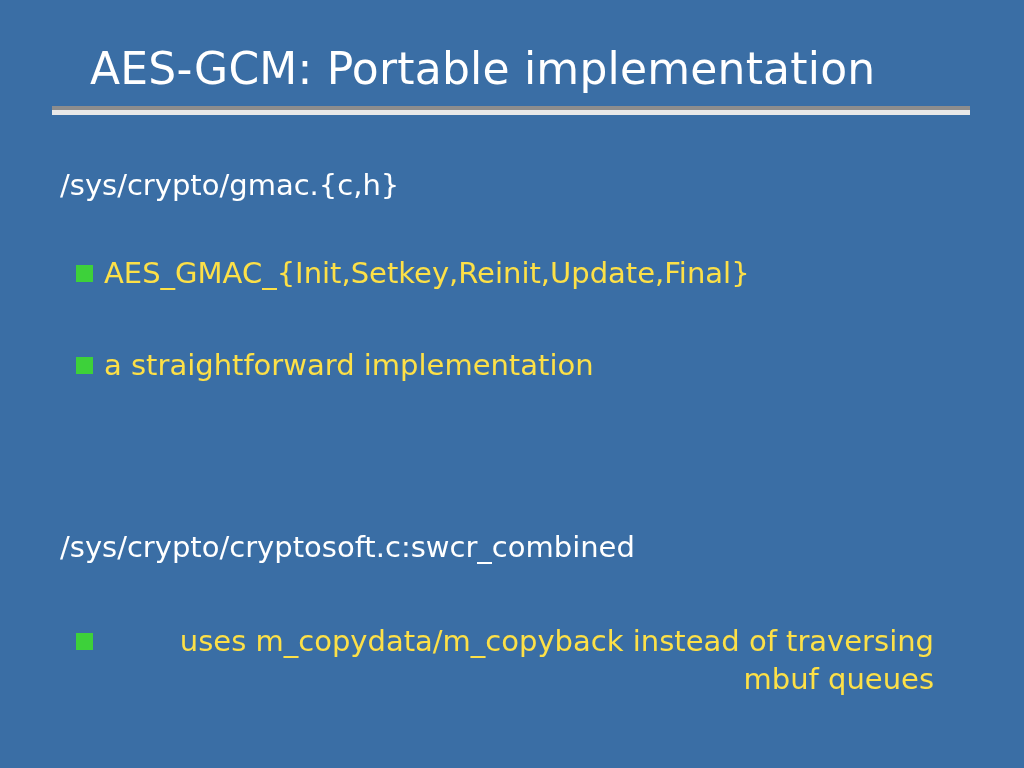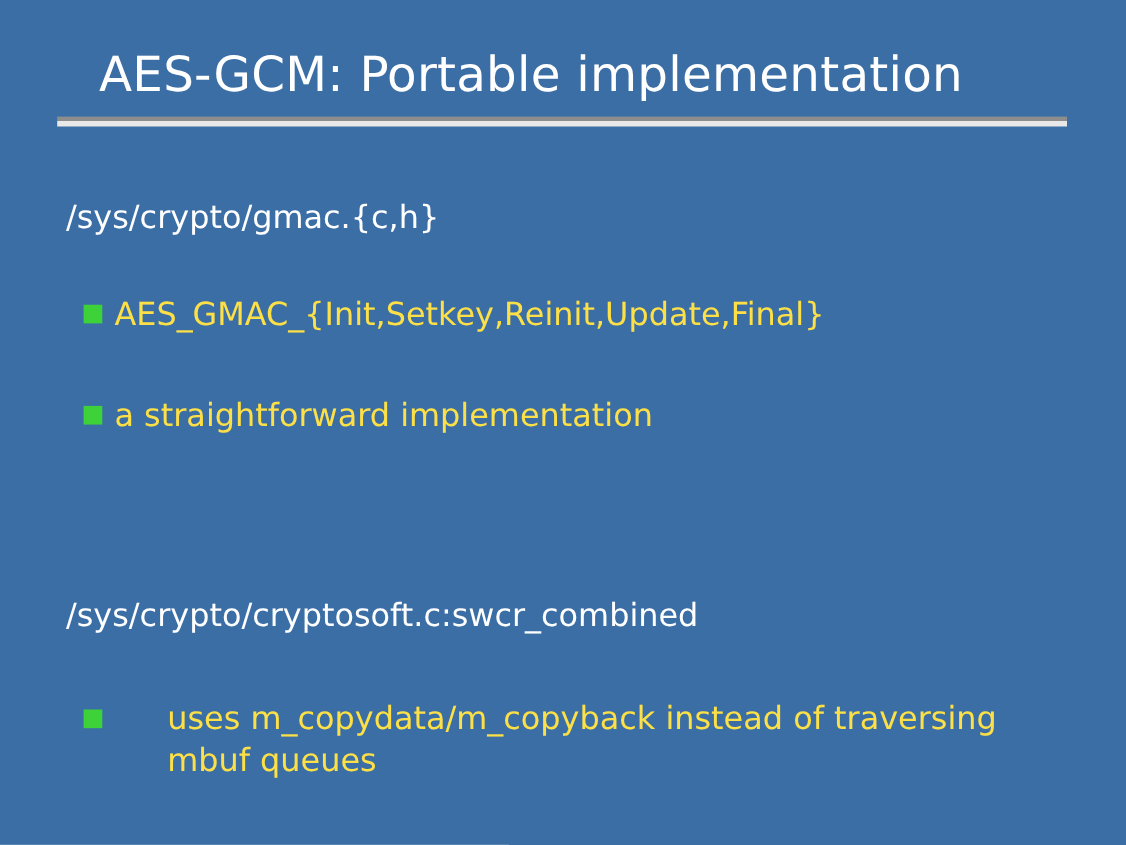--- a/index.html
+++ b/index.html
@@ -43,23 +43,24 @@
     height: 4px;
     background: #8d8d8d;
   }
   .title-rule .rule-bot {
     height: 5px;
     background: #e8e8e8;
   }
   .body-area {
     position: absolute;
     left: 0;
-    top: 16px;
+    top: 4px;
     width: 1024px;
     height: 652px;
+    text-align: right;
   }
   .heading-line {
     position: absolute;
     left: 60px;
     font-size: 29px;
     line-height: 36px;
     color: #ffffff;
     white-space: nowrap;
   }
   .bullet-row {
@@ -83,21 +84,21 @@
     max-width: 830px;
   }
   .bullet-text.nowrap {
     white-space: nowrap;
   }
   .h1-pos { top: 163px; }
   .b1-pos { top: 250px; }
   .b2-pos { top: 342px; }
   .b3-pos { top: 433px; }
   .h2-pos { top: 525px; }
-  .b4-pos { top: 618px; gap: 48px; }
+  .b4-pos { top: 618px; }
 </style>
 </head>
 <body>
 
 <div class="slide">
 
   <div class="slide-title">AES-GCM: Portable implementation</div>
 
   <div class="title-rule">
     <div class="rule-top"></div>

